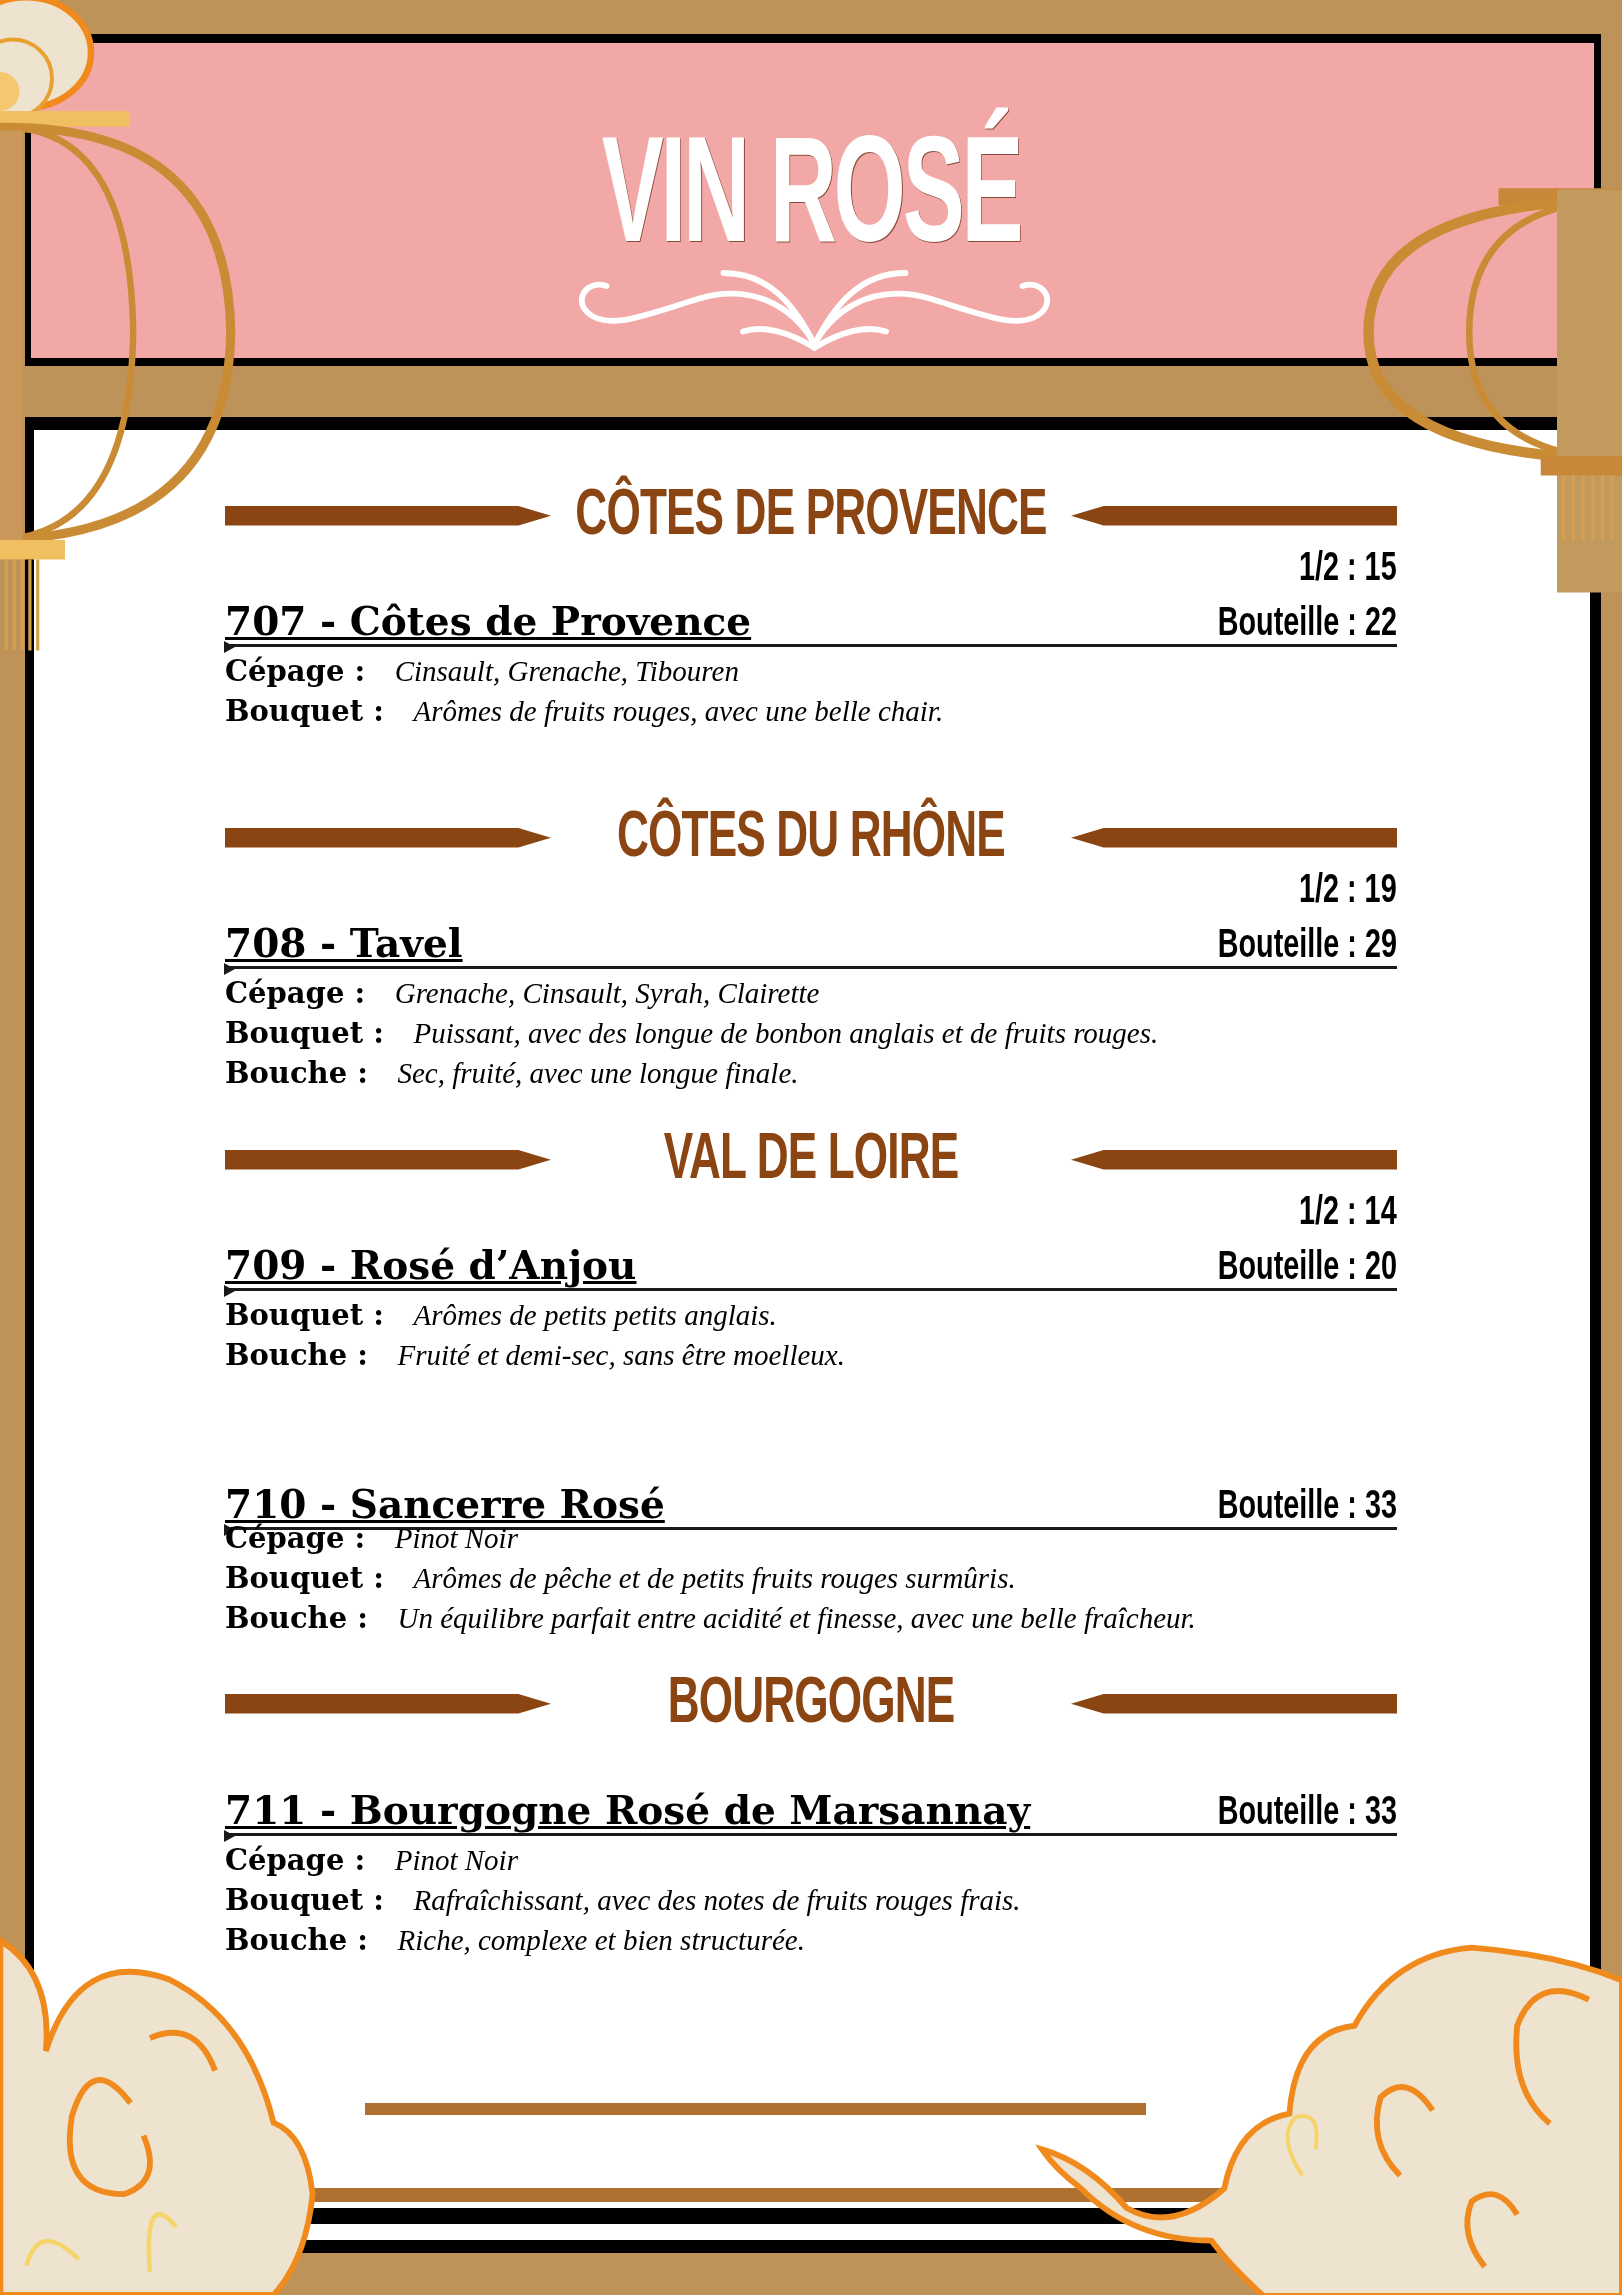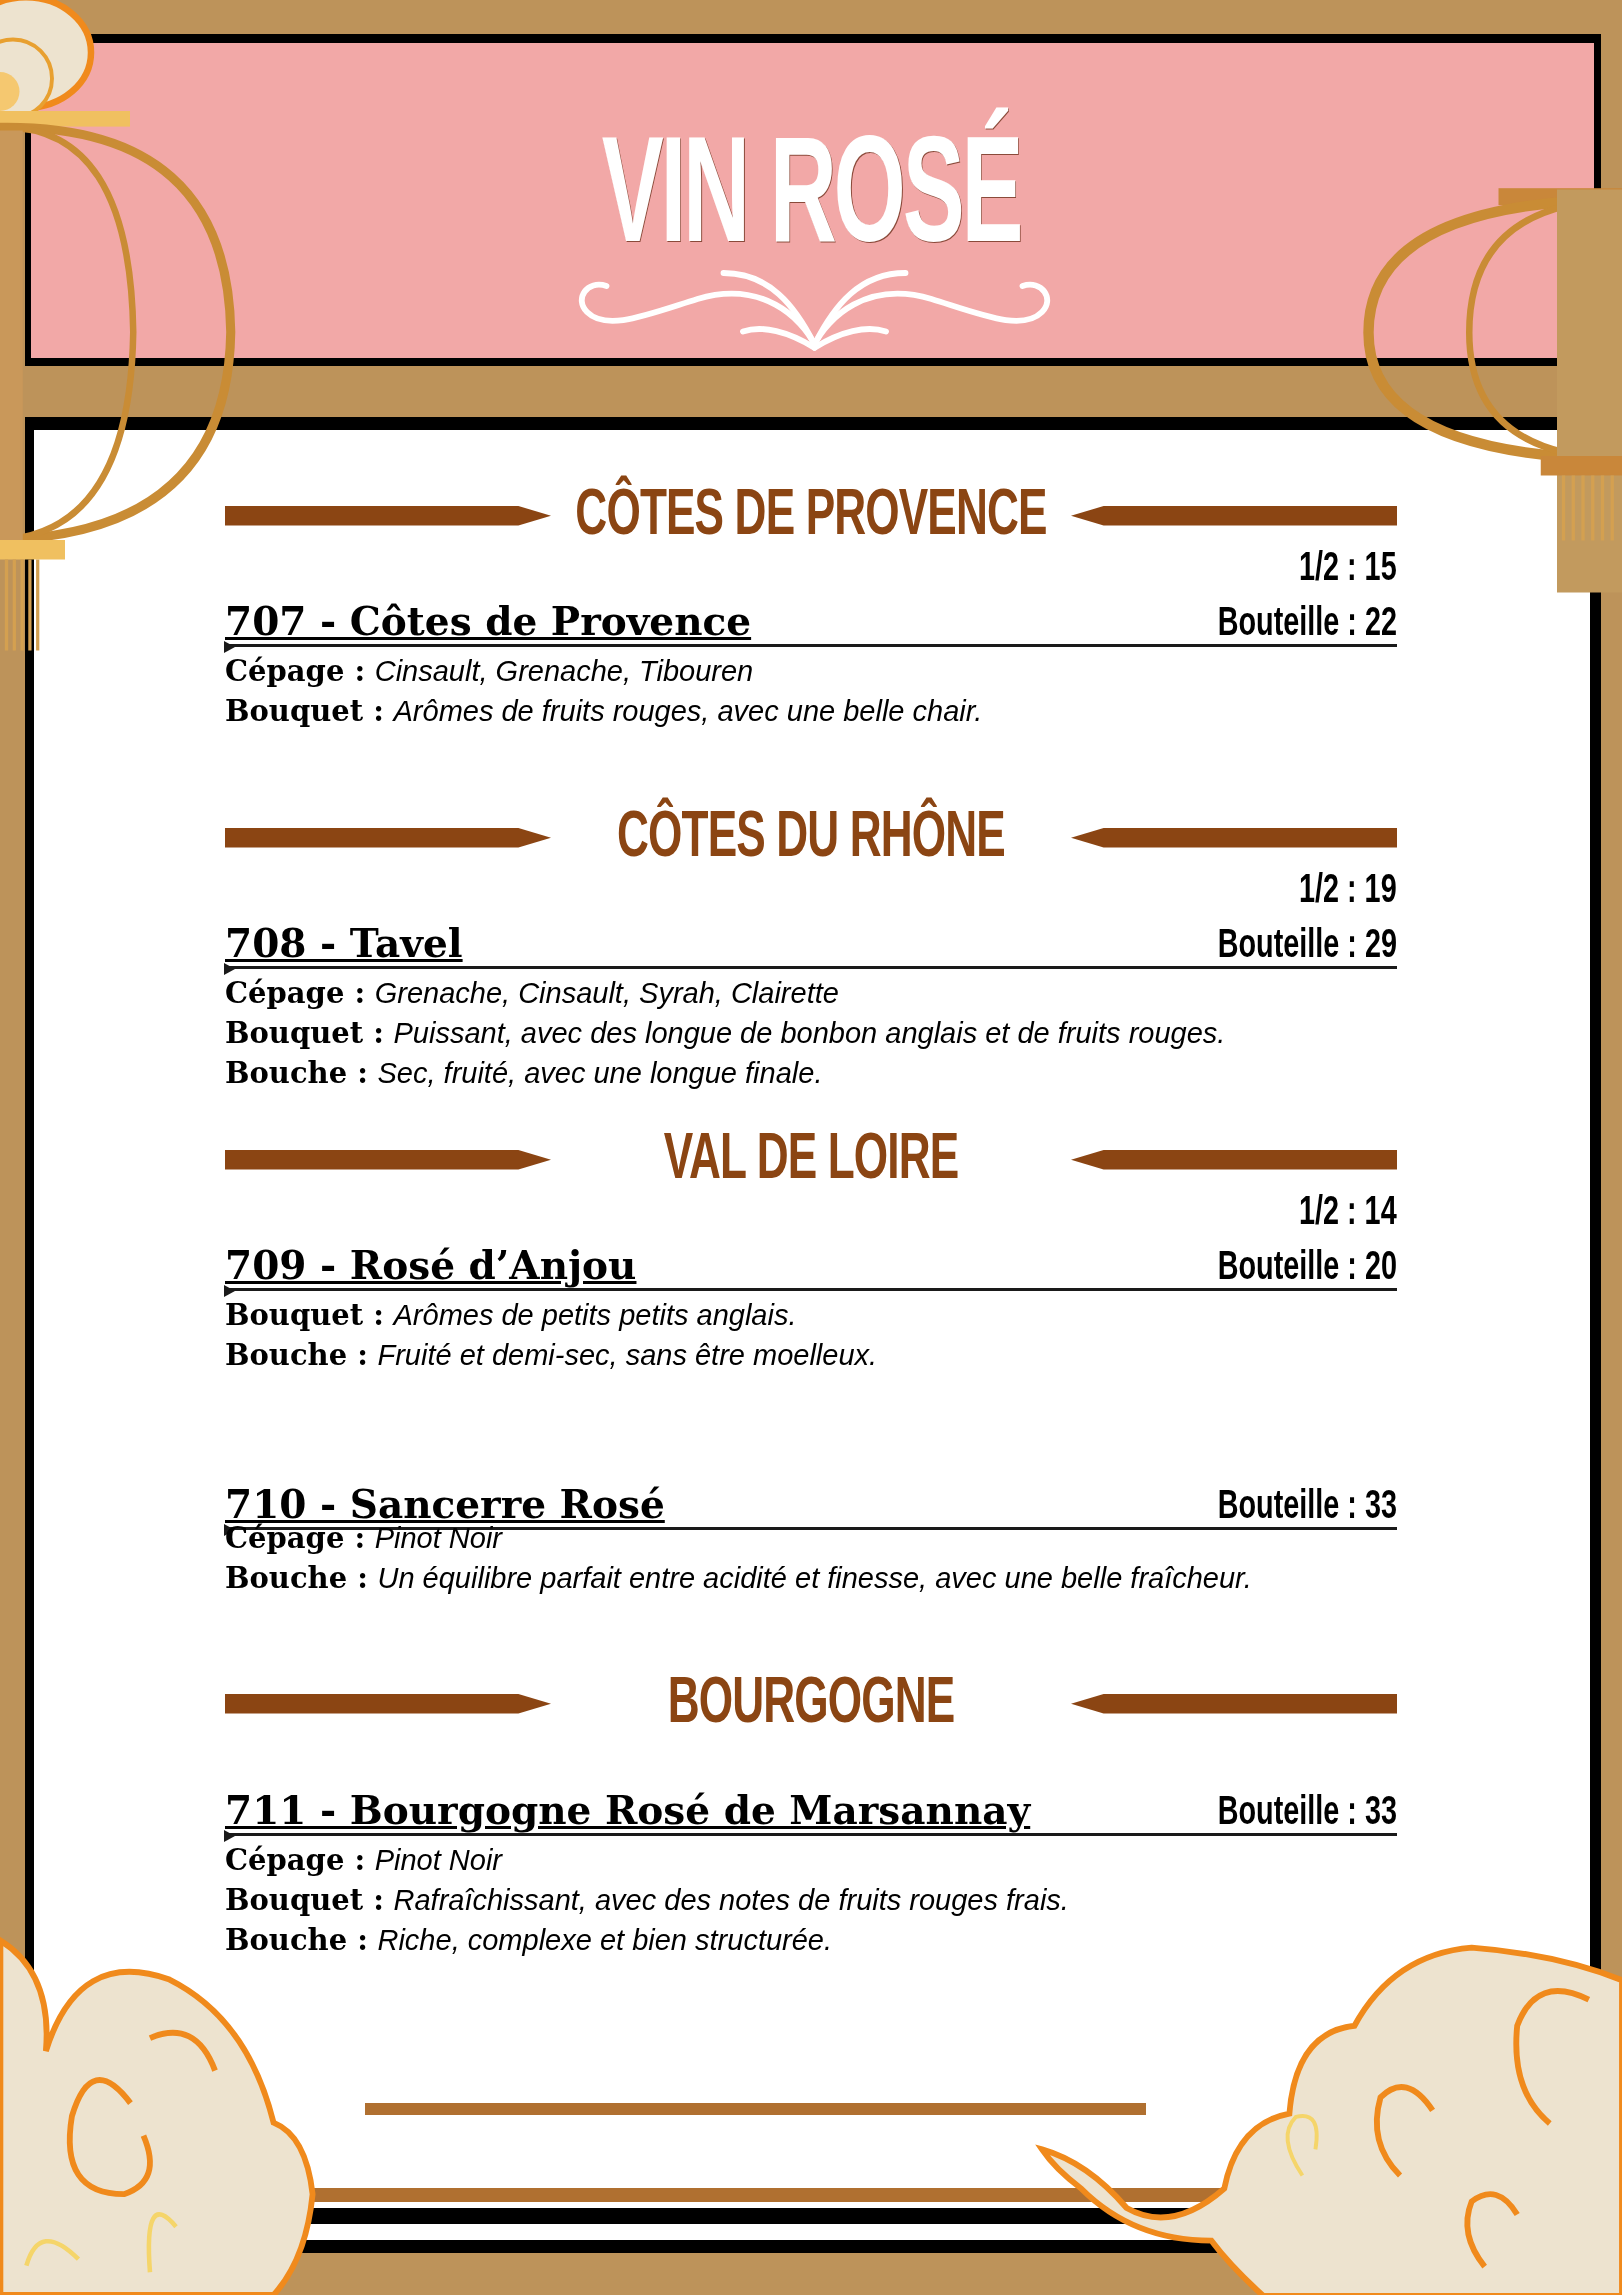--- a/index.html
+++ b/index.html
@@ -137,21 +137,21 @@
     }
     .details {
       position: absolute;
       left: 0; right: 0;
       font-size: 30px;
       line-height: 39px;
       color: #000;
     }
     .details .row { white-space: nowrap; }
     .details .lbl { font-family: "DejaVu Serif", serif; font-weight: bold; font-size: 29px; }
-    .details .val { font-family: Liberation Sans, sans-serif; font-style: italic; font-size: 29px; }
+    .details .val { font-family: Liberation Serif, serif; font-style: italic; font-size: 29px; margin-left: 20px; }
 
     
     .deco { position: absolute; pointer-events: none; }
     .bottom-bar1 {
       position: absolute; left: 365px; top: 2103px; width: 781px; height: 11.7px; background: #b07030;
     }
     .bottom-bar2 {
       position: absolute; left: 287px; top: 2188px; width: 1270px; height: 14.3px; background: #b07030;
     }
     .bottom-frame {
@@ -264,20 +264,21 @@
     <div class="row"><span class="lbl">Bouche :</span> <span class="val">Fruité et demi-sec, sans être moelleux.</span></div>
   </div>
 </div>
 <div class="wine" style="top:1413px">
   <div class="wine-head" style="top:65px">
     <div class="wine-name">710 - Sancerre Rosé</div>
     <div class="bottle-price">Bouteille : 33</div>
   </div>
   <div class="details" style="top:105px">
     <div class="row"><span class="lbl">Cépage :</span> <span class="val">Pinot Noir</span></div>
+    <div class="row"><span class="lbl">Bouquet :</span> <span class="val">Arômes de pêche et de petits fruits rouges surmûris.</span></div>
     <div class="row"><span class="lbl">Bouche :</span> <span class="val">Un équilibre parfait entre acidité et finesse, avec une belle fraîcheur.</span></div>
   </div>
 </div>
 
 <div class="section-head" style="top:1667px">
   <div class="bar-left"></div>
   <div class="section-title">BOURGOGNE</div>
   <div class="bar-right"></div>
 </div>
 <div class="wine" style="top:1735px">

